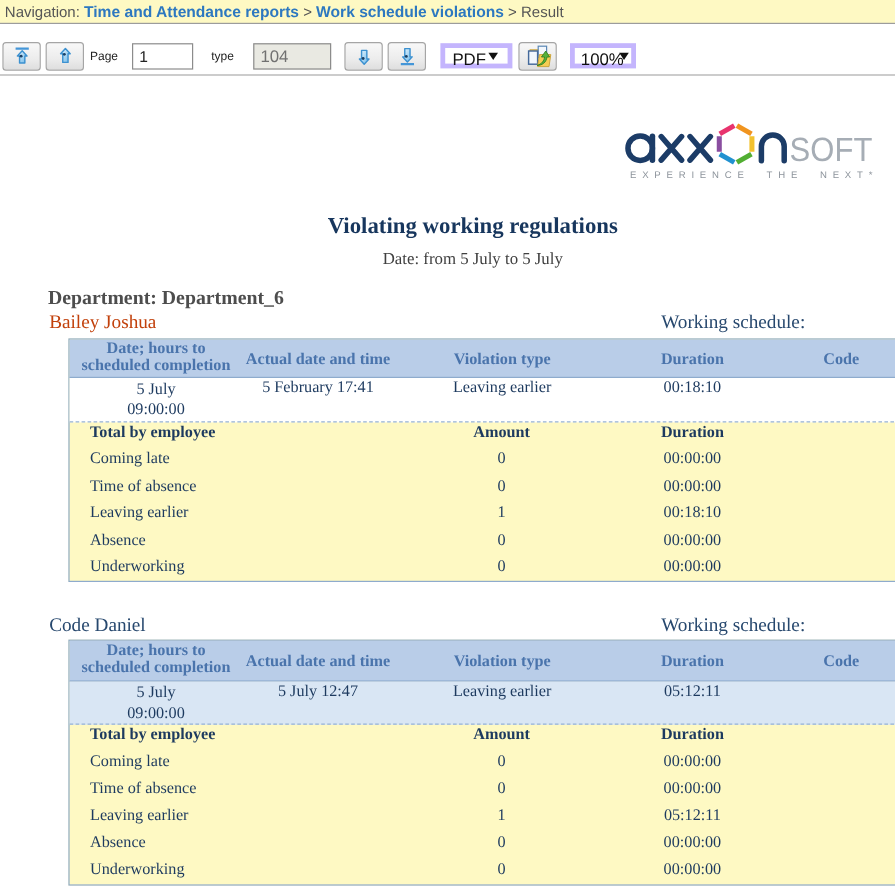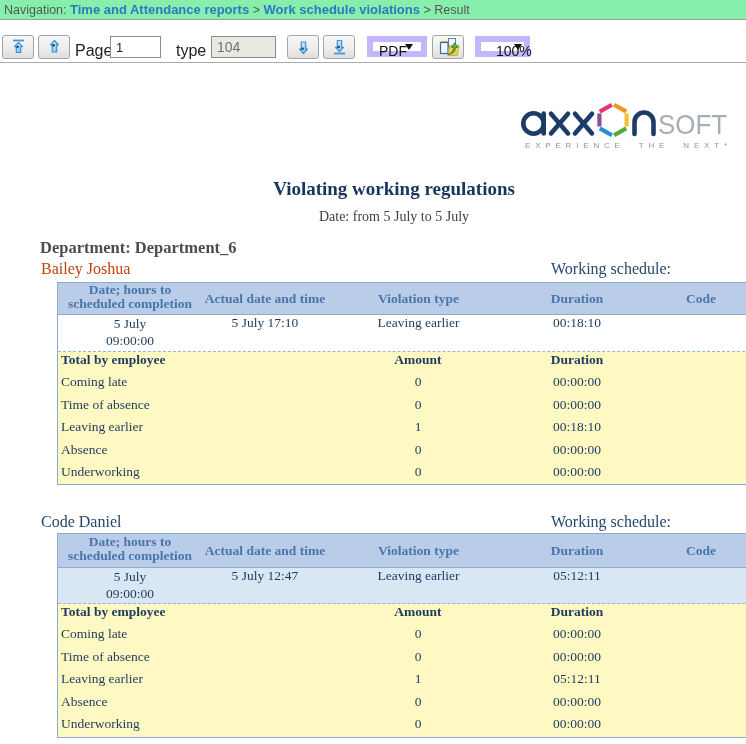--- a/index.html
+++ b/index.html
@@ -1,41 +1,41 @@
 <!DOCTYPE html>
 <html><head>
 <meta charset="utf-8">
 <style>
   html,body{margin:0;padding:0;background:#fff;}
   body{width:746px;height:744px;position:relative;font-family:"Liberation Sans",sans-serif;overflow:hidden;}
   .abs{position:absolute;}
   
-  #nav{left:0;top:0;width:746px;height:20px;background:#86efac;border-bottom:1px solid #9c9c9c;
+  #nav{left:0;top:0;width:746px;height:20px;background:#fef9c3;border-bottom:1px solid #9c9c9c;
        font-size:12.5px;color:#565656;line-height:20px;padding-left:4px;box-sizing:border-box;}
   #nav a{color:#2d78c0;font-weight:bold;text-decoration:none;font-size:13px;}
   
   .btn{position:absolute;width:32px;height:24px;border:1px solid #a5a5a5;border-radius:3px;
        background:linear-gradient(#f8f8f8,#ececec 60%,#dedede);box-sizing:border-box;}
   .inp{position:absolute;border:1px solid #8c8c8c;background:#fff;box-sizing:border-box;
        font-size:14px;color:#222;padding-left:5px;font-family:"Liberation Sans",sans-serif;}
-  .lbl{position:absolute;font-size:16px;color:#222;}
-  .sel{position:absolute;border:6px solid #c4b5fd;background:#fff;box-sizing:border-box;
+  .lbl{position:absolute;font-size:10px;color:#222;}
+  .sel{position:absolute;border:4px solid #c4b5fd;background:#fff;box-sizing:border-box;
        font-size:14px;color:#111;}
   .sel .ar{position:absolute;right:6px;top:50%;margin-top:-3px;width:0;height:0;
        border-left:4px solid transparent;border-right:4px solid transparent;border-top:6px solid #111;}
   
   .serif{font-family:"Liberation Serif",serif;}
   
   .tbl{position:absolute;left:57px;width:694px;border:1px solid #8eabcd;box-sizing:border-box;background:#fef9c3;}
   .hdr{background:#b9cde8;color:#4a74ac;font-weight:bold;font-size:13.5px;text-align:center;
        font-family:"Liberation Serif",serif;border-bottom:1px solid #8eabcd;display:flex;align-items:center;}
   .row{display:flex;align-items:flex-start;font-size:13.5px;color:#1d3a5f;font-family:"Liberation Serif",serif;}
   .c{box-sizing:border-box;text-align:center;}
   .c1{width:144px;} .c2{width:126px;} .c3{width:181px;} .c4{width:136px;} .c5{width:105px;text-indent:7px;}
-  .tc{width:288px;text-align:left;padding-left:3px;box-sizing:border-box;} .ta{width:144px;} .td{width:174px;}
+  .tc{width:288px;text-align:left;padding-left:17px;box-sizing:border-box;} .ta{width:144px;} .td{width:174px;}
 </style>
 </head>
 <body>
 
 <div id="nav" class="abs">Navigation:&nbsp;<a>Time and Attendance reports</a>&nbsp;&gt;&nbsp;<a>Work schedule violations</a>&nbsp;&gt;&nbsp;Result</div>
 
 <div class="btn" style="left:2px;top:35px;">
   <svg width="30" height="22" viewBox="0 0 30 22" style="position:absolute;left:0;top:0;">
     <defs>
         <linearGradient id="ag" x1="0" y1="0" x2="1" y2="1">
@@ -74,21 +74,21 @@
 <div class="sel" style="left:367px;top:36px;width:60px;height:21px;line-height:19px;padding-left:6px;">PDF<span class="ar" style="right:8px;"></span></div>
 <div class="btn" style="left:432px;top:35px;">
   <svg width="30" height="22" viewBox="0 0 30 22" style="position:absolute;left:0;top:0;">
     <path d="M8.5 5.5 h9 l1.5 3 h-10 z" fill="#f2d06b" stroke="#caa23a" stroke-width="0.8"></path>
     <rect x="15.5" y="2.5" width="7" height="9.5" fill="#f2f7fd" stroke="#5b87b4" stroke-width="1"></rect>
     <rect x="7.5" y="6.5" width="7.5" height="11" fill="#f2f7fd" stroke="#44699b" stroke-width="1.2"></rect>
     <path d="M15 19.5 L24.5 19.5 L26 9.5 L16.5 9.5 Z" fill="#f5cd54" stroke="#caa23a" stroke-width="0.8"></path>
     <path d="M14.5 18.5 C18.5 17.5 20.5 14.5 20.8 11.5 L18.2 11.5 L21.8 6.5 L25 11.5 L22.8 11.5 C22.3 16 19 18.5 14.5 18.5 Z" fill="#55b13c" stroke="#2f7d1f" stroke-width="0.7"></path>
   </svg>
 </div>
-<div class="sel" style="left:475px;top:36px;width:55px;height:21px;line-height:19px;padding-left:15px;">100%<span class="ar" style="right:2px;"></span></div>
+<div class="sel" style="left:475px;top:36px;width:55px;height:21px;line-height:19px;padding-left:5px;">100%<span class="ar" style="right:2px;"></span></div>
 <div class="abs" style="left:0;top:62px;width:746px;height:1px;background:#ababab;"></div>
 
 <div class="abs" style="left:520px;top:100px;">
 <svg width="212" height="52" viewBox="0 0 212 52">
   <g fill="none" stroke="#1c3c67" stroke-width="4.6" stroke-linecap="round">
 
     <circle cx="13.5" cy="23.5" r="10.2"></circle>
     <path d="M23.7 13.5 V33.5"></path>
 
     <path d="M31 13.8 L48 33.4 M48 13.8 L31 33.4"></path>
@@ -121,21 +121,21 @@
 <div class="tbl" style="top:282px;height:203px;">
   <div class="hdr" style="height:31px;">
     <div class="c c1" style="line-height:14px;position:relative;top:-2px;">Date; hours to<br>scheduled completion</div>
     <div class="c c2">Actual date and time</div>
     <div class="c c3">Violation type</div>
     <div class="c c4">Duration</div>
     <div class="c c5">Code</div>
   </div>
   <div class="row" style="height:36px;background:#fff;border-bottom:1px dashed #96b2d4;">
     <div class="c c1" style="line-height:17px;">5 July<br>09:00:00</div>
-    <div class="c c2">5 July 17:10</div>
+    <div class="c c2">5 February 17:41</div>
     <div class="c c3">Leaving earlier</div>
     <div class="c c4">00:18:10</div>
     <div class="c c5"></div>
   </div>
   <div class="row" style="height:22px;font-weight:bold;">
     <div class="c tc">Total by employee</div>
     <div class="c ta">Amount</div>
     <div class="c td">Duration</div>
   </div>
   <div class="row" style="height:22.6px;">

